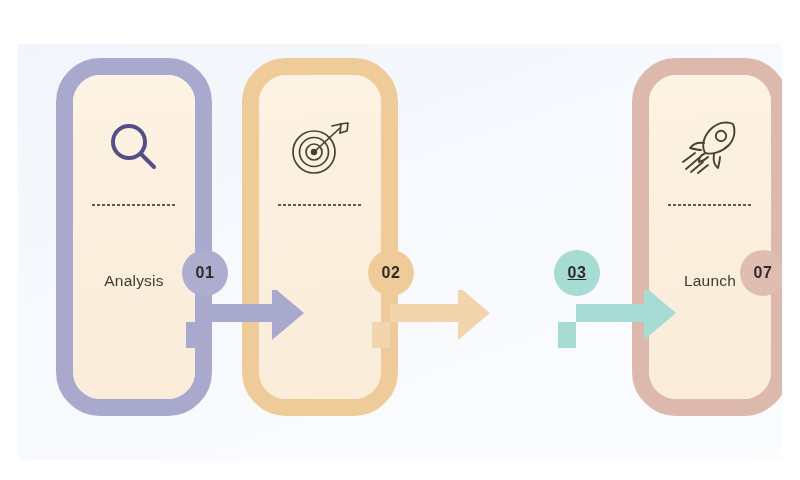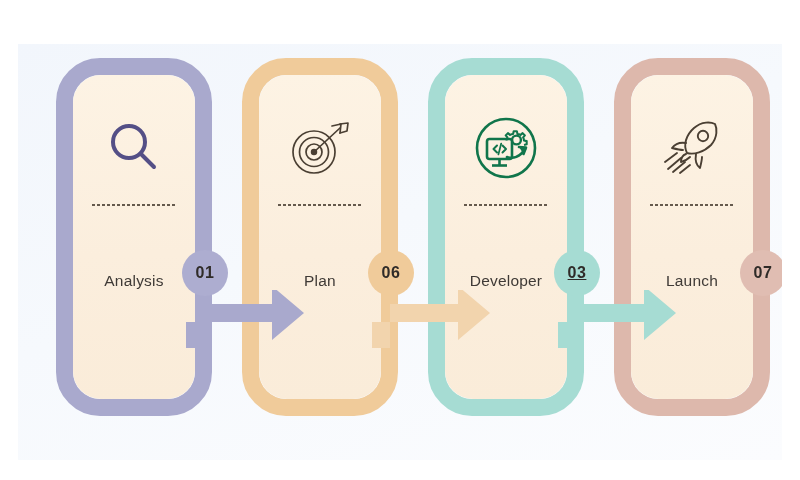--- a/index.html
+++ b/index.html
@@ -46,21 +46,21 @@
   .card-inner {
     position: absolute;
     inset: 0;
     border-radius: 28px;
     background: linear-gradient(178deg, #fdf3e4 0%, #fbeedd 55%, #faecd9 100%);
   }
 
   .card1 { left: 38px;  border-color: #a9a9cd; }
   .card2 { left: 224px; border-color: #f0cb9a; }
   .card3 { left: 410px; border-color: #a6dcd3; }
-  .card4 { left: 596px; border-color: #ddb8ac; padding-left: 32px; }
+  .card4 { left: 614px; border-color: #ddb8ac; padding-left: 32px; }
 
   
   .icon-wrap {
     position: absolute;
     left: 0;
     right: 0;
     top: 34px;
     height: 78px;
     display: flex;
     align-items: center;
@@ -150,45 +150,23 @@
             <circle cx="26" cy="34" r="21"></circle>
             <circle cx="26" cy="34" r="14.5"></circle>
             <circle cx="26" cy="34" r="8"></circle>
             <circle cx="26" cy="34" r="2.4" fill="#4a3f33"></circle>
             <line x1="26" y1="34" x2="52" y2="10"></line>
             <path d="M44 8 L53 6 L52 15"></path>
             <path d="M52 6 L60 5 L59 13 L52 15"></path>
           </svg>
         </div>
         <div class="divider"></div>
-        <div class="step-label">Plan</div>
       </div>
     </div>
 
-    <div class="card card3">
-      <div class="card-inner">
-        <div class="icon-wrap">
-          <svg width="66" height="66" viewBox="0 0 66 66" fill="none">
-            <circle cx="33" cy="33" r="29" stroke="#10754b" stroke-width="2.6"></circle>
-            <rect x="14" y="24" width="25" height="20" rx="2.5" stroke="#10754b" stroke-width="2.6"></rect>
-            <line x1="26.5" y1="44" x2="26.5" y2="50" stroke="#10754b" stroke-width="2.6"></line>
-            <line x1="19" y1="50.5" x2="34" y2="50.5" stroke="#10754b" stroke-width="2.6"></line>
-            <path d="M24 30.5 L20.5 34 L24 37.5" stroke="#10754b" stroke-width="2" stroke-linecap="round" stroke-linejoin="round"></path>
-            <path d="M29.5 30.5 L33 34 L29.5 37.5" stroke="#10754b" stroke-width="2" stroke-linecap="round" stroke-linejoin="round"></path>
-            <path d="M28.2 28.5 L25.4 39.5" stroke="#10754b" stroke-width="1.7" stroke-linecap="round"></path>
-            <path d="M38 28c0-1.3.4-2.6 1-3.6l-2-2.4 2.6-2.6 2.4 2c1-.6 2.3-1 3.6-1l.7-3.1h3.7l.7 3.1c1.3 0 2.6.4 3.6 1l2.4-2 2.6 2.6-2 2.4c.6 1 1 2.3 1 3.6l3.1.7v3.7l-3.1.7" stroke="#10754b" stroke-width="2.4" stroke-linejoin="round" transform="translate(-6,-2) scale(0.86) translate(8,4)"></path>
-            <circle cx="43.5" cy="25" r="4.4" stroke="#10754b" stroke-width="2.4"></circle>
-            <path d="M34 42 C40 44 47 42 52 34" stroke="#10754b" stroke-width="2.6" stroke-linecap="round"></path>
-            <path d="M46 32 L53 32.5 L50.5 39" stroke="#10754b" stroke-width="2.6" stroke-linecap="round" stroke-linejoin="round" fill="#10754b"></path>
-          </svg>
-        </div>
-        <div class="divider"></div>
-        <div class="step-label">Developer</div>
-      </div>
-    </div>
 
     <div class="card card4">
       <div class="card-inner">
         <div class="icon-wrap">
           <svg width="66" height="62" viewBox="0 0 66 62" fill="none" stroke="#4a3f33" stroke-width="1.9" stroke-linecap="round" stroke-linejoin="round">
             <path d="M28 36 C24 28 27 18 35 11 C43 4 52 5 56 7 C58 11 59 20 52 28 C45 35 35 38 28 36 Z"></path>
             <circle cx="44" cy="19" r="5.2"></circle>
             <path d="M27 26 C21 25 16 27 13 31 C17 32 21 33 24 33"></path>
             <path d="M37 37 C36 43 37 48 41 51 C42 47 43 43 43 40"></path>
             <path d="M27 37 C24 38 22 41 22 45 C26 44 29 42 31 40"></path>
@@ -197,21 +175,21 @@
             <line x1="18" y1="36" x2="6" y2="45"></line>
             <line x1="31" y1="48" x2="21" y2="56"></line>
           </svg>
         </div>
         <div class="divider"></div>
         <div class="step-label">Launch</div>
       </div>
     </div>
 
     <div class="badge badge1">01</div>
-    <div class="badge badge2">06</div>
+    <div class="badge badge2">02</div>
     <div class="badge badge3">03</div>
     <div class="badge badge4">07</div>
 
     <div class="arrow arrow1">
       <svg width="120" height="64" viewBox="0 0 120 64">
         <path d="M0 2 L0 64 L18 64 L18 20 L86 20 L86 2 L118 29 L86 56 L86 38 L0 38 Z" fill="#a9a9cd" transform="translate(0,-6)"></path>
       </svg>
     </div>
     <div class="arrow arrow2">
       <svg width="120" height="64" viewBox="0 0 120 64">

